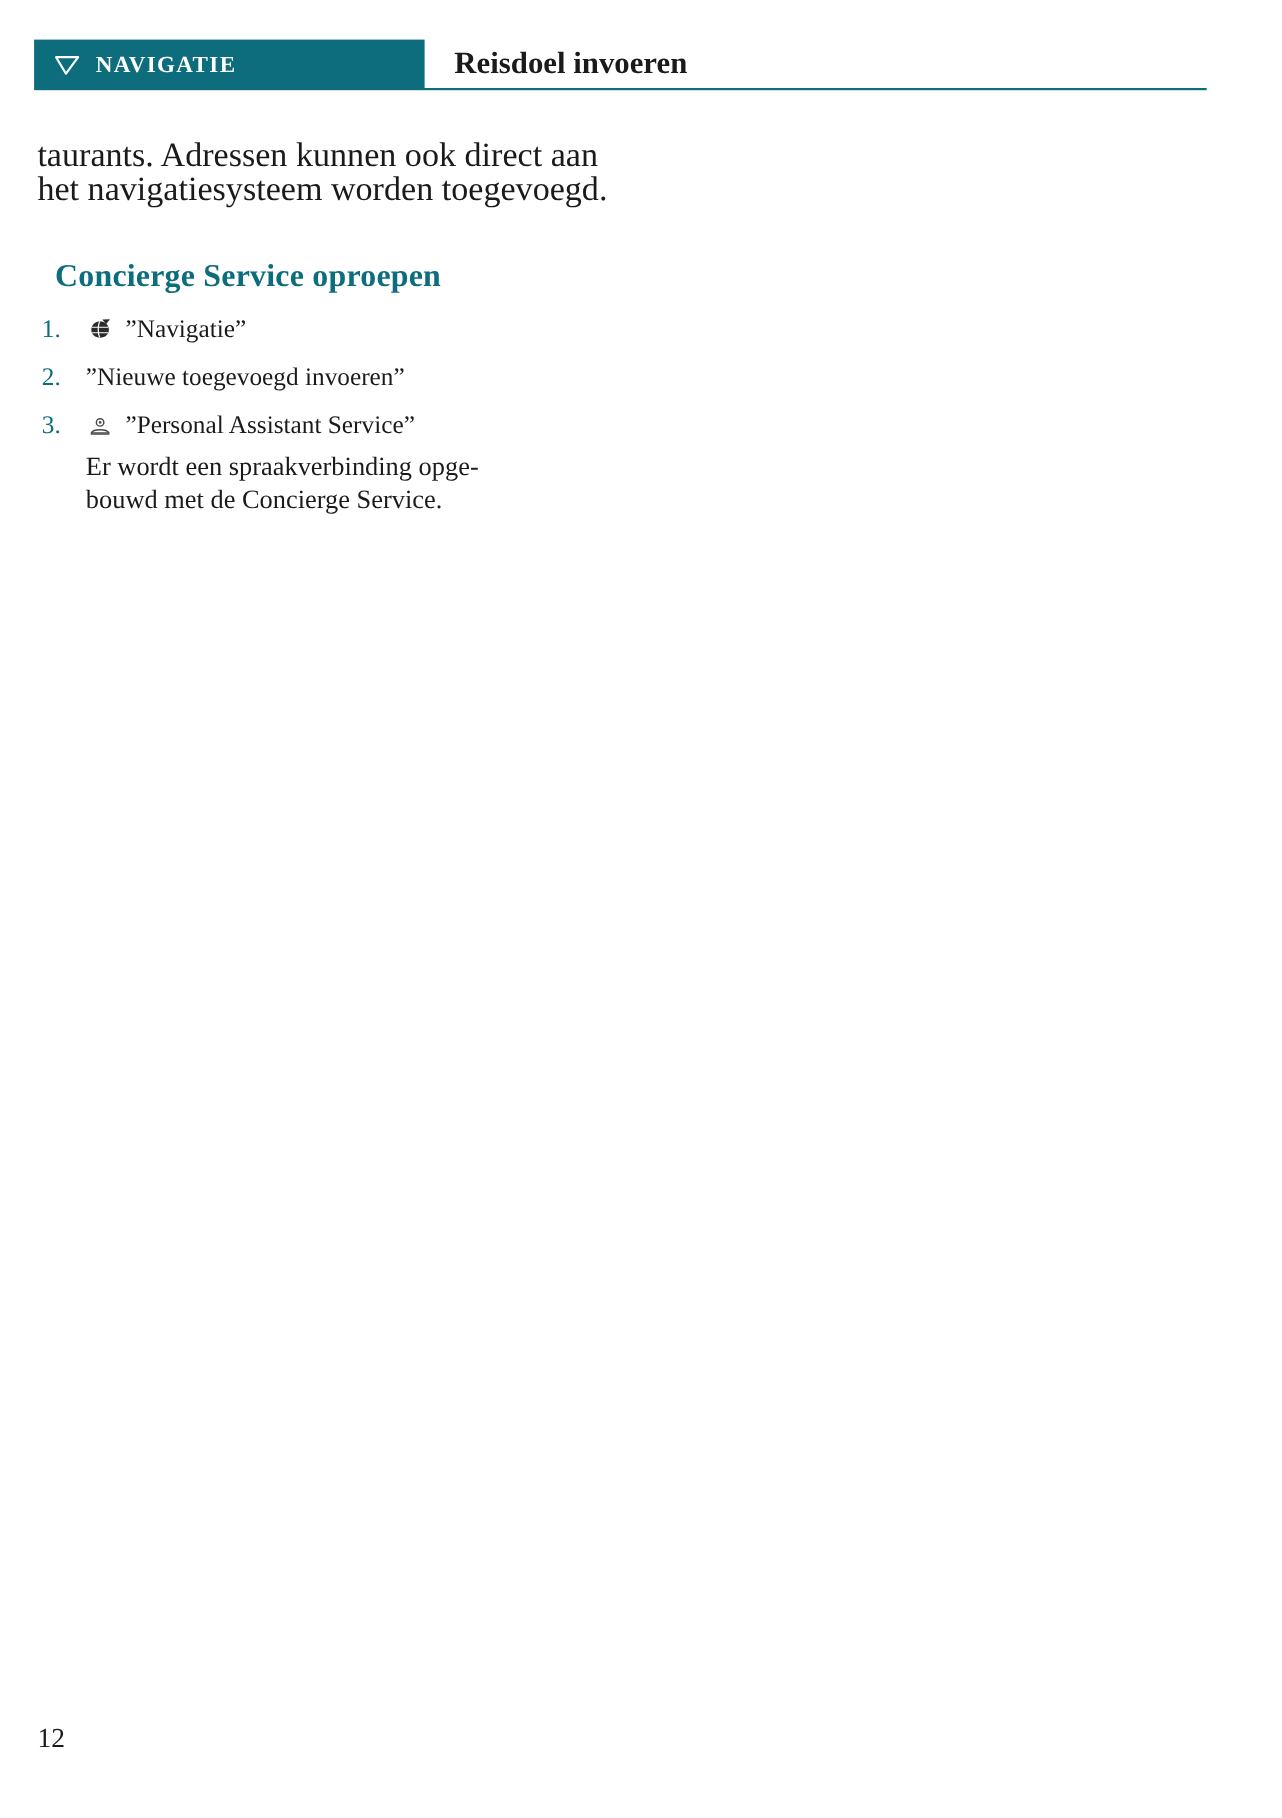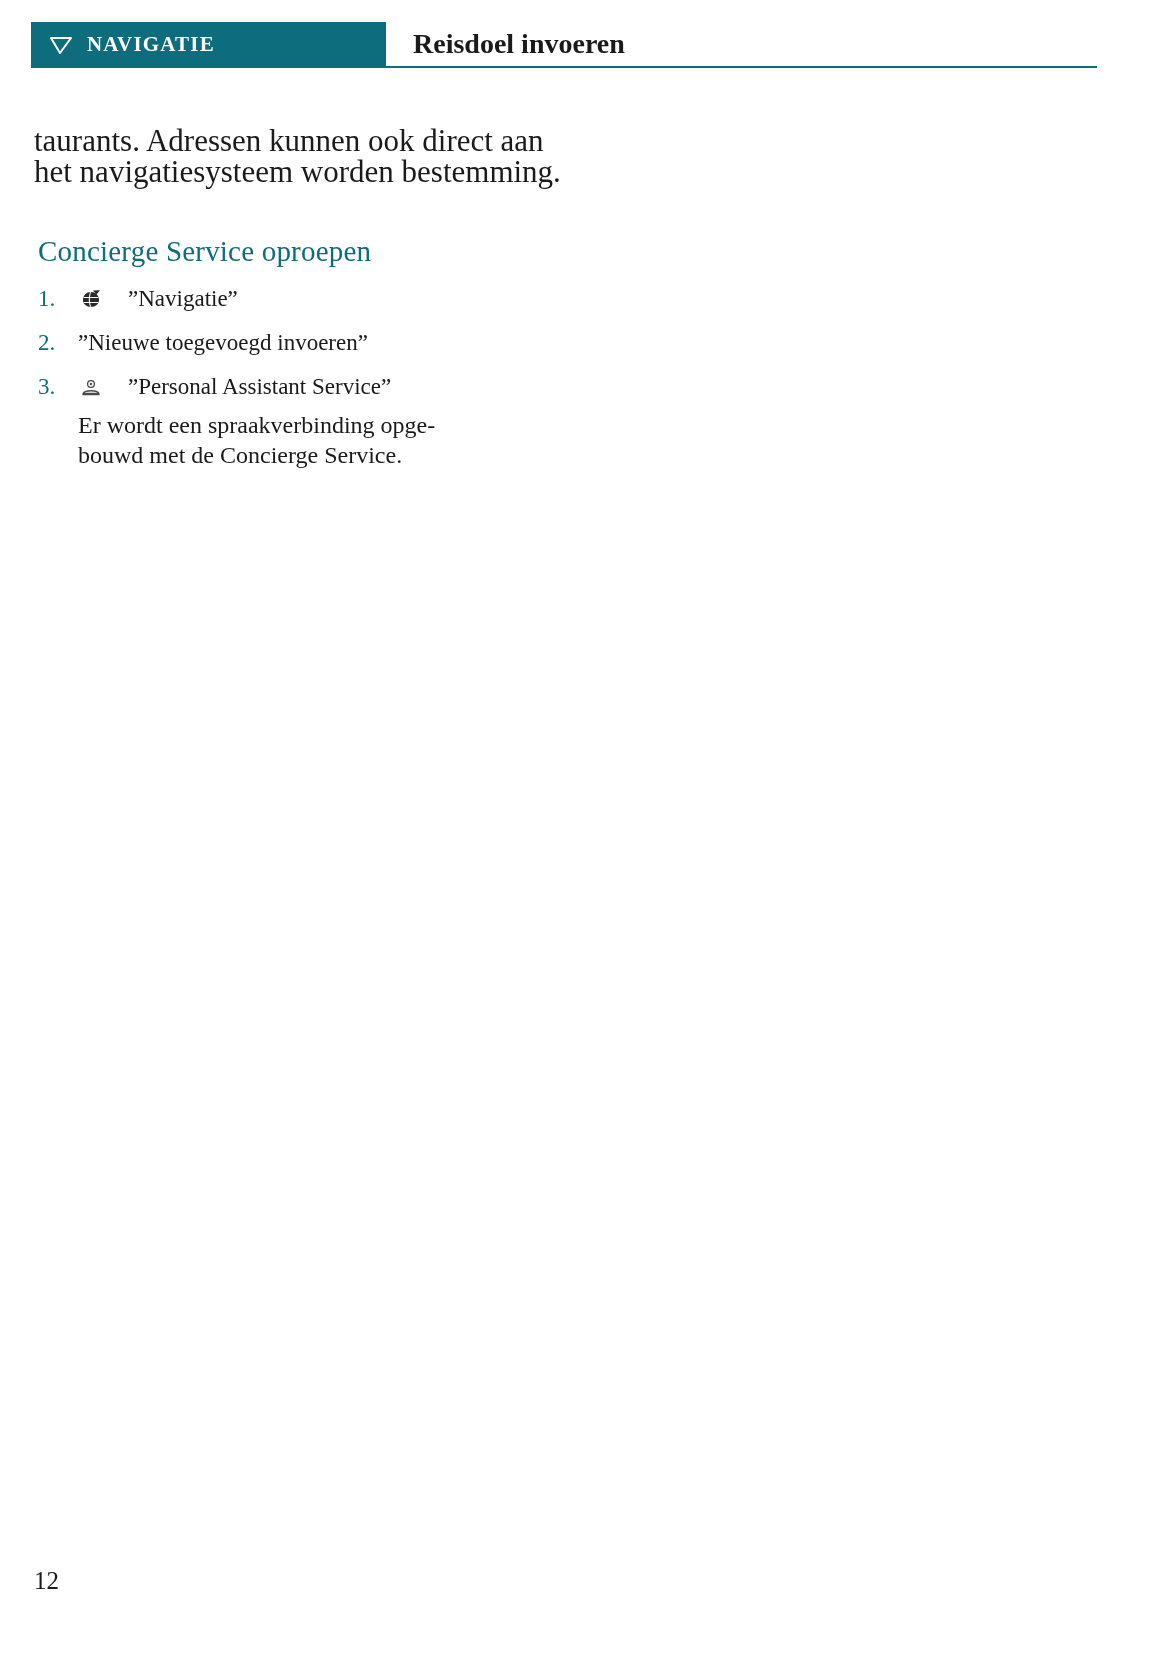--- a/index.html
+++ b/index.html
@@ -12,21 +12,21 @@
     height: 1653px;
     position: relative;
     font-family: "Liberation Serif", serif;
     color: #1a1a1a;
     overflow: hidden;
   }
 
   
   .page-header {
     position: absolute;
-    top: 22px;
+    top: 36px;
     left: 31px;
     width: 1066px;
     height: 44px;
   }
   .header-tab {
     position: absolute;
     left: 0;
     top: 0;
     width: 355px;
     height: 44px;
@@ -82,23 +82,23 @@
     font-size: 31px;
     line-height: 31px;
     color: #1a1a1a;
     margin: 0 0 0 0;
   }
   .intro-par span { display: block; }
 
   h2.section-title {
     color: #0d6d7d;
     font-family: "Liberation Serif", serif;
-    font-weight: normal;
+    font-weight: bold;
     font-size: 29px;
-    margin: 48px 0 16px 4px;
+    margin: 48px 0 16px 16px;
     letter-spacing: 0.2px;
   }
 
   ol.steps {
     list-style: none;
     margin: 0;
     padding: 0;
   }
   ol.steps > li {
     position: relative;
@@ -110,21 +110,21 @@
   ol.steps > li .step-num {
     position: absolute;
     left: 4px;
     top: 0;
     color: #0d6d7d;
     font-size: 23px;
   }
   .step-row {
     display: flex;
     align-items: center;
-    gap: 24px;
+    gap: 10px;
   }
   .step-icon {
     display: inline-flex;
     align-items: center;
     justify-content: center;
     width: 26px;
     height: 26px;
     flex: none;
   }
   .step-text {
@@ -163,21 +163,21 @@
     <span class="header-tab-label">NAVIGATIE</span>
   </div>
   <div class="header-section">Reisdoel invoeren</div>
   <div class="header-rule"></div>
 </div>
 
 <div class="content">
 
   <p class="intro-par">
     <span>taurants. Adressen kunnen ook direct aan</span>
-    <span>het navigatiesysteem worden bestemming.</span>
+    <span>het navigatiesysteem worden toegevoegd.</span>
   </p>
 
   <h2 class="section-title">Concierge Service oproepen</h2>
 
   <ol class="steps">
 
     <li>
       <span class="step-num">1.</span>
       <span class="step-row">
         <span class="step-icon">

